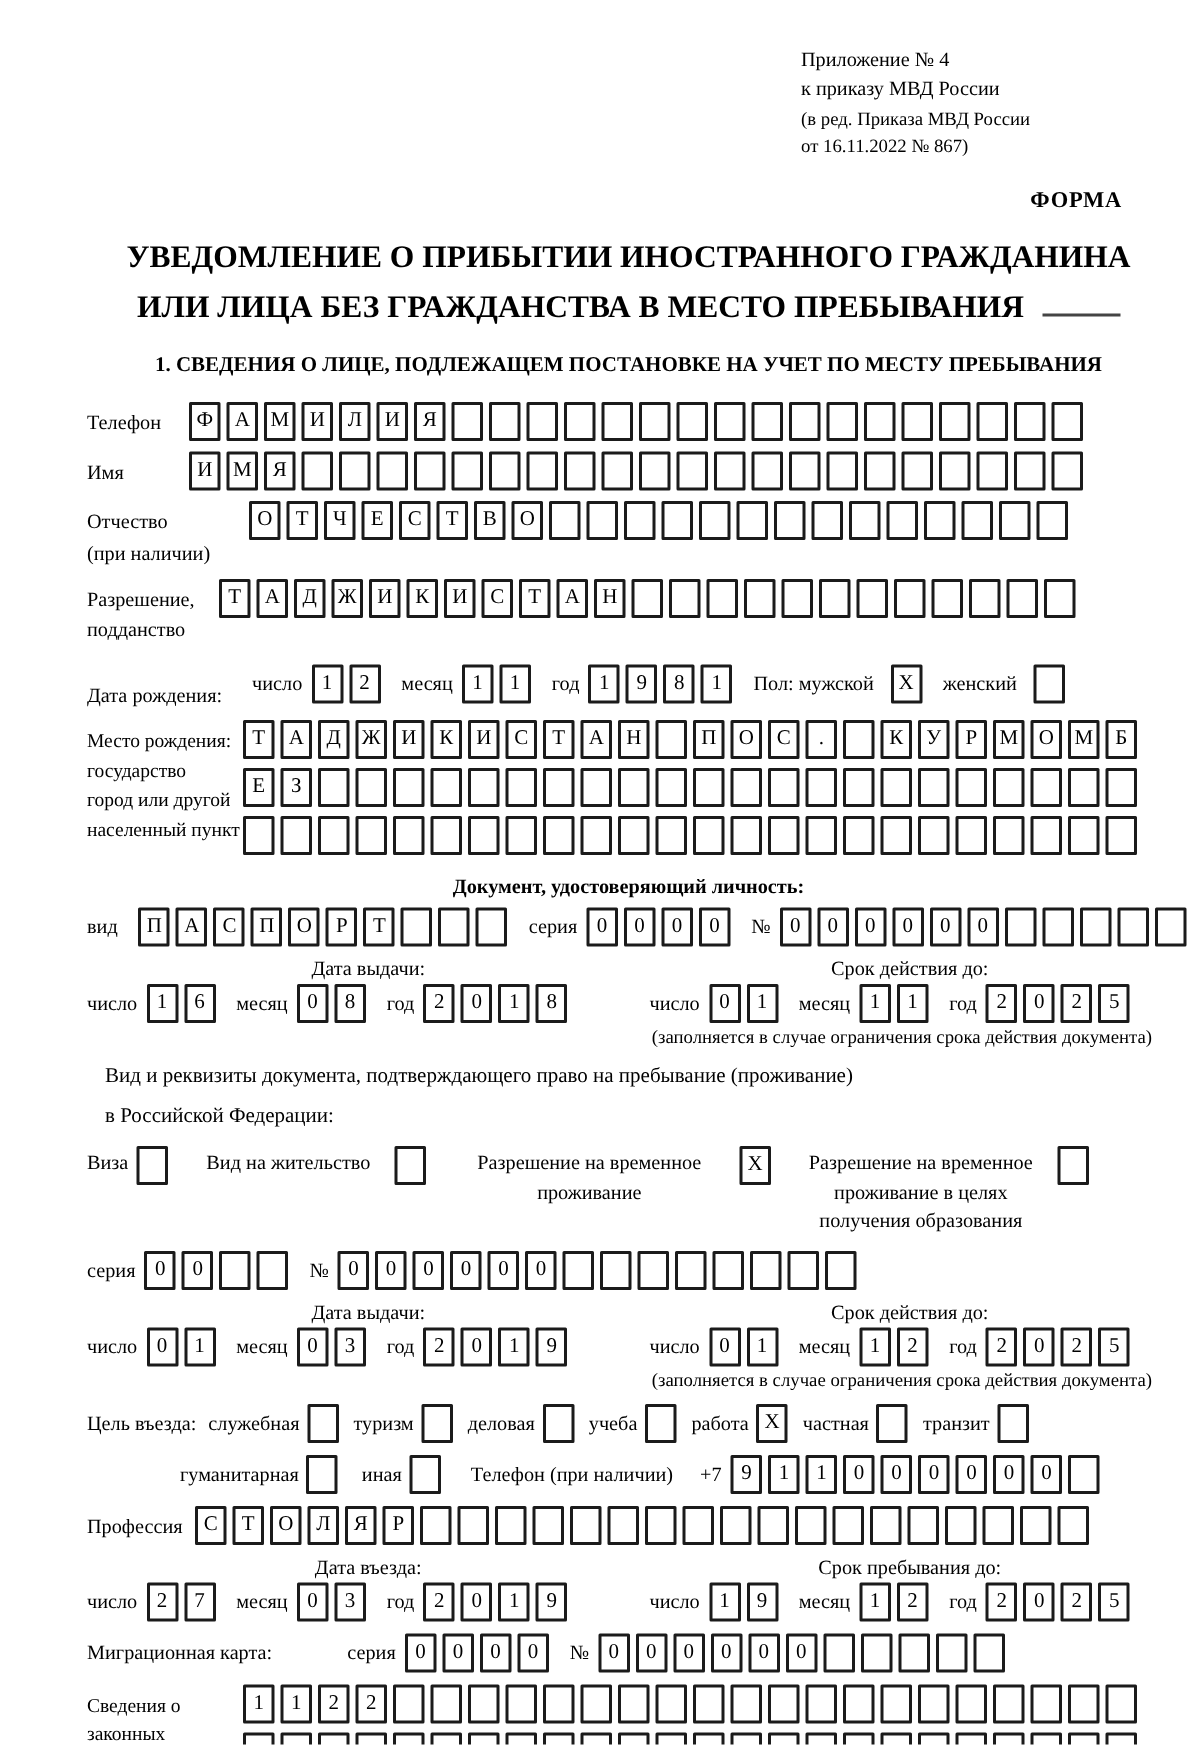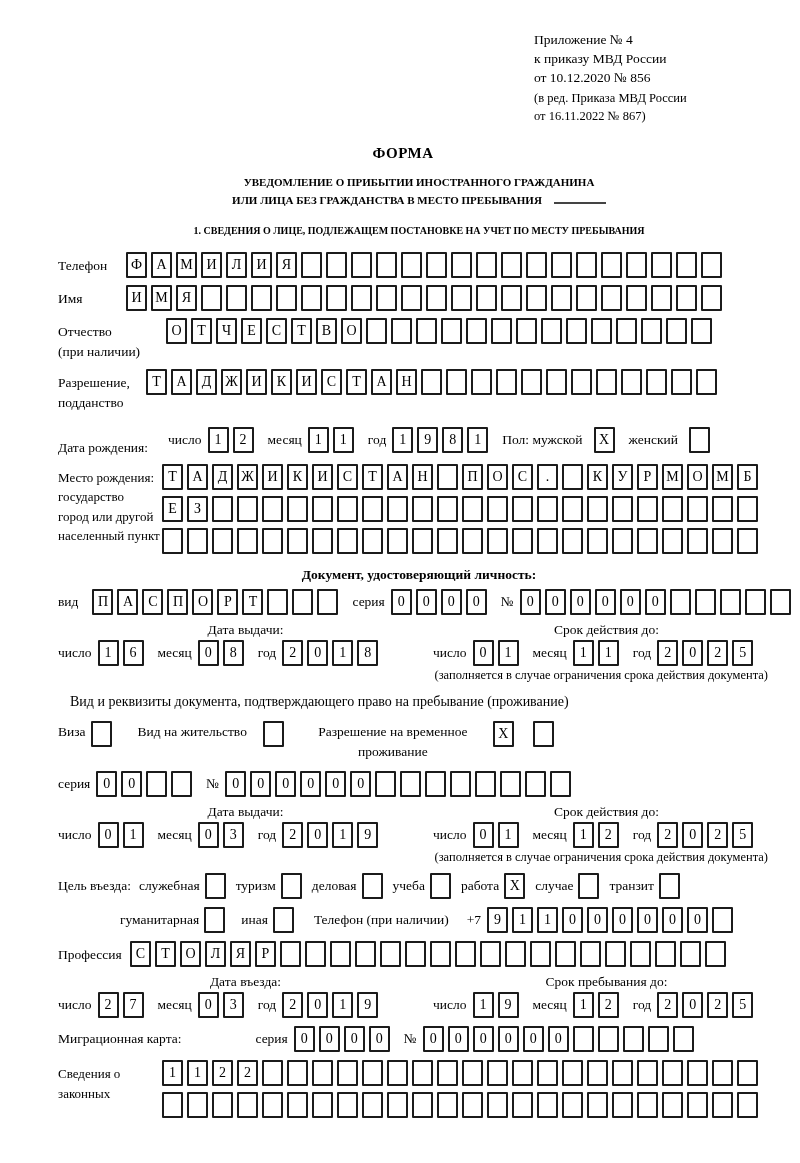--- a/index.html
+++ b/index.html
@@ -5,26 +5,26 @@
   html,body { margin:0; padding:0; background:#fff; }
   body {
     width:800px; height:1163px; overflow:hidden;
     font-family:"Liberation Serif","DejaVu Serif",serif;
     color:#000; box-sizing:border-box;
   }
   .page { padding:30px 20px 10px 58px; box-sizing:border-box; }
 
   .appendix { width:232px; margin-left:auto; margin-right:14px; font-size:13.5px; line-height:1.42; }
   .appendix .rev { font-size:12.5px; line-height:1.4; margin-top:3px; }
-  .forma { text-align:center; padding-right:32px; font-weight:bold; font-size:15px; margin:20px 0 12px; letter-spacing:.5px; }
-
-  .title { text-align:center; font-weight:bold; font-size:11px; line-height:1.55; margin:4px 0 16px; }
+  .forma { text-align:right; padding-right:32px; font-weight:bold; font-size:15px; margin:20px 0 12px; letter-spacing:.5px; }
+
+  .title { text-align:center; font-weight:bold; font-size:21px; line-height:1.55; margin:4px 0 16px; }
   .blank-underline { display:inline-block; width:52px; border-bottom:2px solid #444; margin-left:12px; vertical-align:baseline; }
 
-  .section-heading { font-weight:bold; font-size:10px; text-align:center; margin:10px 0 16px; white-space:nowrap; }
+  .section-heading { font-weight:bold; font-size:14px; text-align:center; margin:10px 0 16px; white-space:nowrap; }
 
   .row { display:flex; align-items:flex-start; margin-bottom:7px; }
   .lbl { font-size:13.5px; line-height:1.5; flex:0 0 auto; padding-top:4px; }
   .w-surname { width:68px; }
   .w-patro   { width:108px; }
   .w-citiz   { width:88px; }
   .w-bp      { width:104px; font-size:13px; }
   .w-prof    { width:72px; }
   .w-reps    { width:104px; font-size:13px; }
 
@@ -68,21 +68,20 @@
   .bp-rows .cells, .reps-rows .cells { display:flex; margin-bottom:6px; }
 </style>
 </head>
 <body>
 
 <div class="page">
 
   <div class="appendix">
     <div>Приложение № 4</div>
     <div>к приказу МВД России</div>
-    <div>от 10.12.2020 № 856</div>
     <div class="rev">
       <div>(в ред. Приказа МВД России</div>
       <div>от 16.11.2022 № 867)</div>
     </div>
   </div>
 
   <div class="forma">ФОРМА</div>
 
   <div class="title">
     <span>УВЕДОМЛЕНИЕ О ПРИБЫТИИ ИНОСТРАННОГО ГРАЖДАНИНА</span><br>
@@ -407,35 +406,37 @@
           <span class="cell">2</span>
           <span class="cell">0</span>
           <span class="cell">2</span>
           <span class="cell">5</span>
         </span>
     </span>
   </div>
   <div class="note-right">(заполняется в случае ограничения срока действия документа)</div>
 
   <div class="para">Вид и реквизиты документа, подтверждающего право на пребывание (проживание)</div>
+  <div class="para">в Российской Федерации:</div>
 
   <div class="res-row">
     <span class="res-opt">
       <span class="olbl">Виза</span>
       <span class="cell cb"></span>
     </span>
     <span class="res-opt" style="margin-left:12px;">
       <span class="olbl">Вид на жительство</span>
       <span class="cell cb" style="margin-left:16px;"></span>
     </span>
     <span class="res-opt">
       <span class="olbl c2">Разрешение на временное проживание</span>
       <span class="cell cb">X</span>
     </span>
     <span class="res-opt" style="margin-right:0;">
+      <span class="olbl c3">Разрешение на временное проживание в целях получения образования</span>
       <span class="cell cb"></span>
     </span>
   </div>
 
   <div class="row inline-bits" style="align-items:center;">
     <span class="w" style="margin-left:0;">серия</span>
     <span class="cells">
         <span class="cell">0</span>
         <span class="cell">0</span>
         <span class="cell"></span>
@@ -522,21 +523,21 @@
     </span>
     <span class="opt">
       <span class="olbl">учеба</span>
       <span class="cell cb"></span>
     </span>
     <span class="opt">
       <span class="olbl">работа</span>
       <span class="cell cb">X</span>
     </span>
     <span class="opt">
-      <span class="olbl">случае</span>
+      <span class="olbl">частная</span>
       <span class="cell cb"></span>
     </span>
     <span class="opt" style="margin-right:0;">
       <span class="olbl">транзит</span>
       <span class="cell cb"></span>
     </span>
   </div>
 
   <div class="purpose-row2">
     <span class="opt" style="margin-right:16px;">
@@ -632,21 +633,21 @@
       <span class="cells">
           <span class="cell">2</span>
           <span class="cell">0</span>
           <span class="cell">2</span>
           <span class="cell">5</span>
         </span>
     </span>
   </div>
 
   <div class="row inline-bits" style="align-items:center;">
-    <span class="w" style="margin-left:0; margin-right:64px;">Миграционная карта:</span>
+    <span class="w" style="margin-left:0; margin-right:40px;">Миграционная карта:</span>
     <span class="w">серия</span>
     <span class="cells">
         <span class="cell">0</span>
         <span class="cell">0</span>
         <span class="cell">0</span>
         <span class="cell">0</span>
       </span>
     <span class="w">№</span>
     <span class="cells">
         <span class="cell">0</span>

